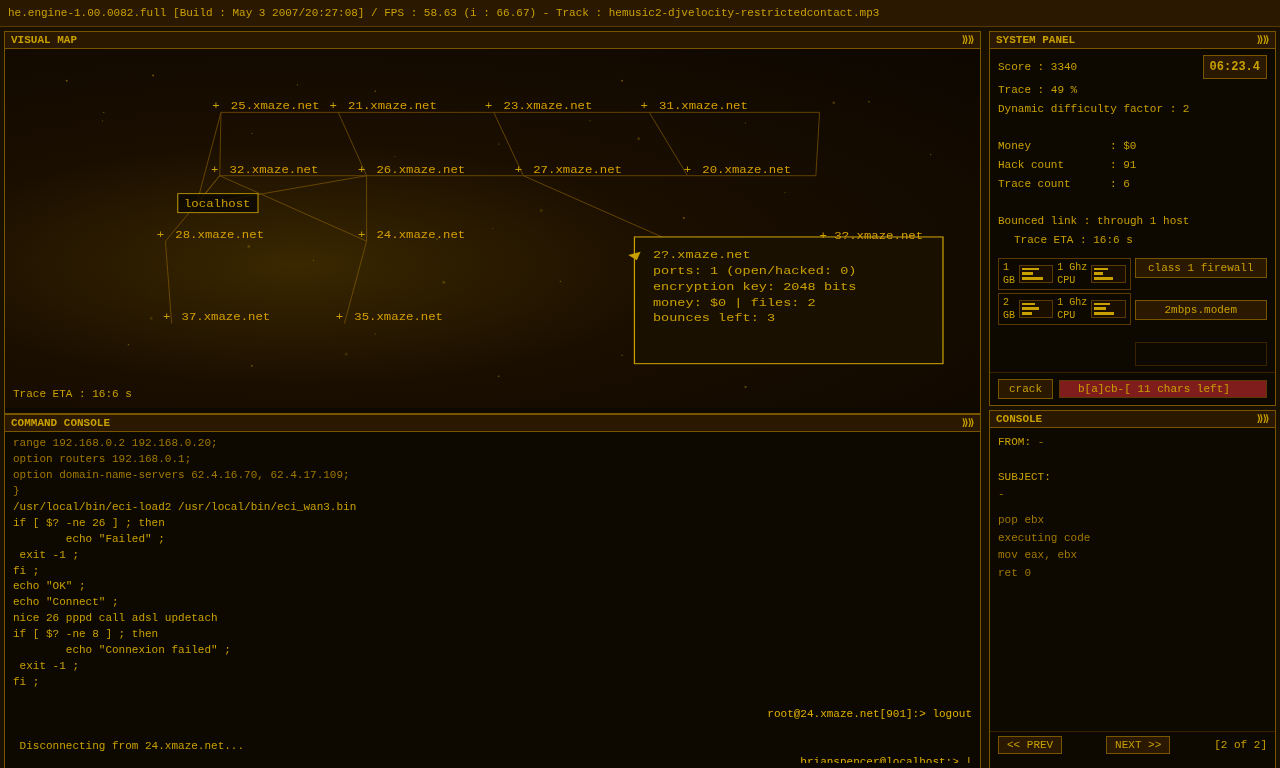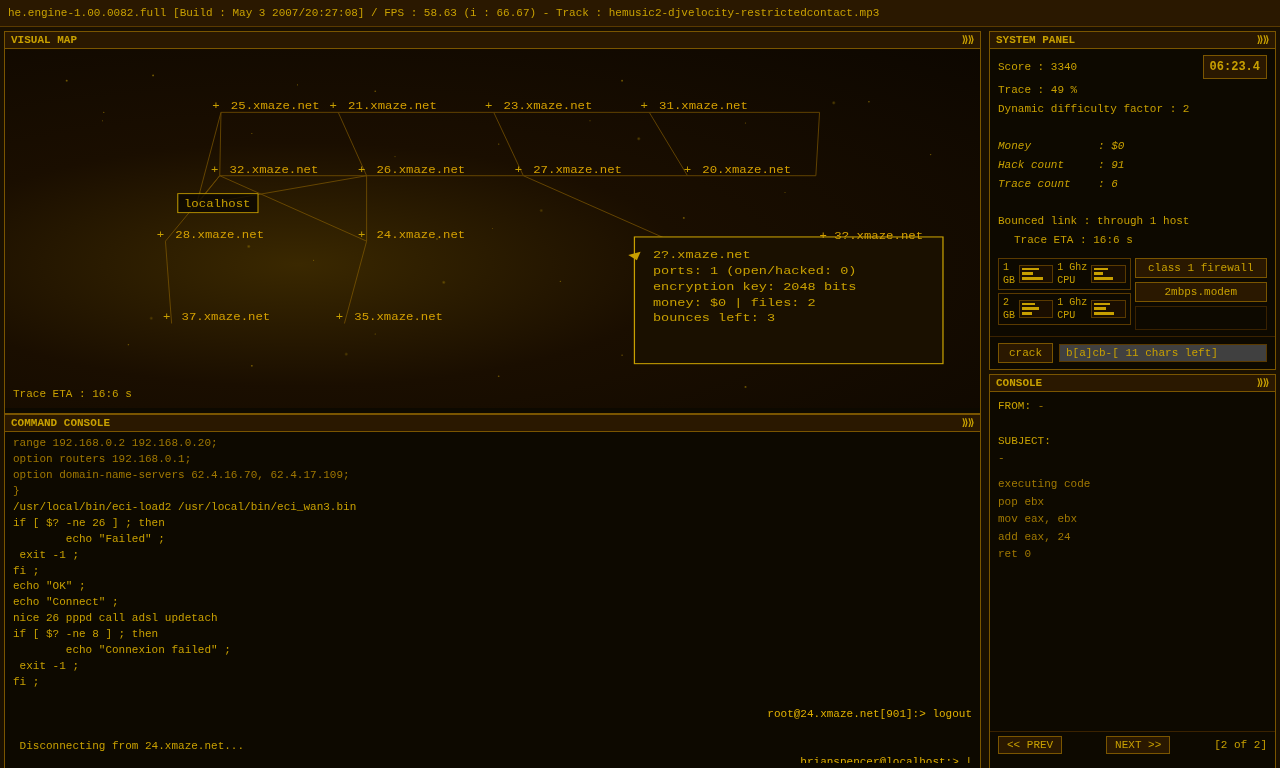--- a/index.html
+++ b/index.html
@@ -139,22 +139,21 @@
       background: #2a1800;
       border: 1px solid #7a5500;
       color: #c8a000;
       padding: 1px 6px;
       font-size: 12px;
       font-weight: bold;
     }
 
     .stat-row {
       display: flex;
-      gap: 0;
-      font-style: italic;
+      gap: 12px;
     }
 
     .stat-label {
       min-width: 100px;
       color: #c8a000;
     }
 
     .stat-value {
       color: #c8a000;
     }
@@ -187,21 +186,21 @@
     }
 
     .hw-bar {
       height: 3px;
       background: #c8a000;
     }
 
     .hw-right {
       display: flex;
       flex-direction: column;
-      gap: 4px;
+      gap: 22px;
     }
 
     .class-firewall-btn {
       background: #2a1800;
       border: 1px solid #7a5500;
       color: #c8a000;
       font-size: 11px;
       padding: 3px 8px;
       font-family: 'Courier New', monospace;
       cursor: pointer;
@@ -237,25 +236,25 @@
       border: 1px solid #7a5500;
       color: #c8a000;
       font-size: 11px;
       padding: 3px 10px;
       font-family: 'Courier New', monospace;
       cursor: pointer;
     }
 
     .crack-input {
       flex: 1;
-      background: #404040;
+      background: #7f1d1d;
       border: 1px solid #5a3a00;
       color: #c8a000;
       font-size: 11px;
-      padding: 2px 6px;
+      padding: 2px 18px;
       font-family: 'Courier New', monospace;
     }
 
     
     #messages-panel {
       flex: 1;
     }
 
     .messages-content {
       padding: 6px 8px;
@@ -597,24 +596,23 @@
         <div>
           <span class="msg-field">FROM:</span>
           <span class="msg-value"> -</span>
         </div>
         <div>&nbsp;</div>
         <div>
           <span class="msg-field">SUBJECT:</span>
         </div>
         <div class="msg-value">-</div>
         <div class="code-block">
+          <div>pop ebx</div>
           <div>executing code</div>
-          <div>pop ebx</div>
           <div>mov eax, ebx</div>
-          <div>add eax, 24</div>
           <div>ret 0</div>
         </div>
       </div>
       <div class="messages-footer">
         <button class="nav-btn">&lt;&lt; PREV</button>
         <button class="nav-btn">NEXT &gt;&gt;</button>
         <span class="page-indicator">[2 of 2]</span>
       </div>
     </div>
 

